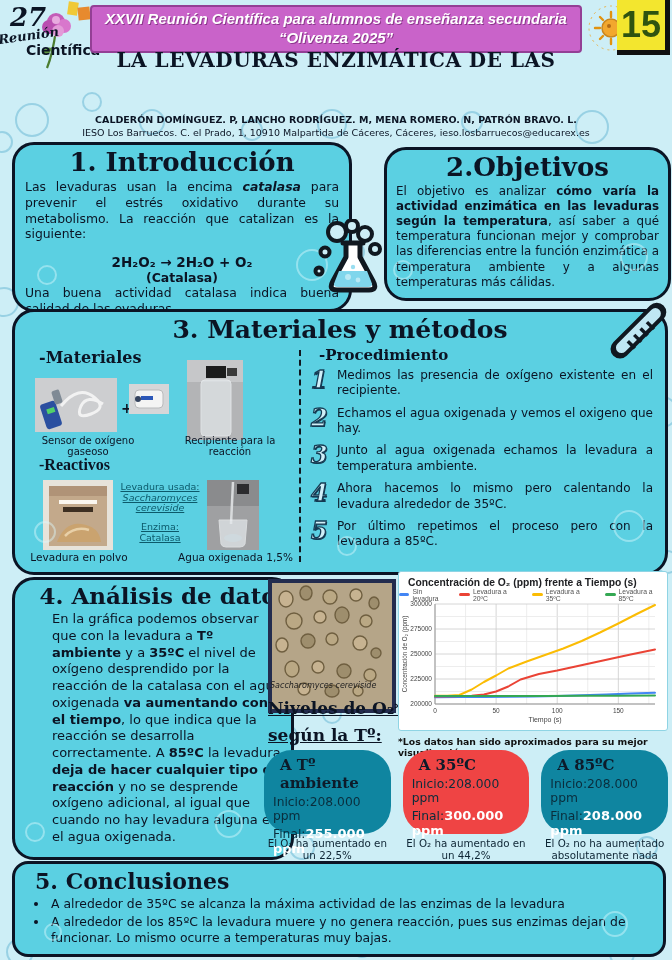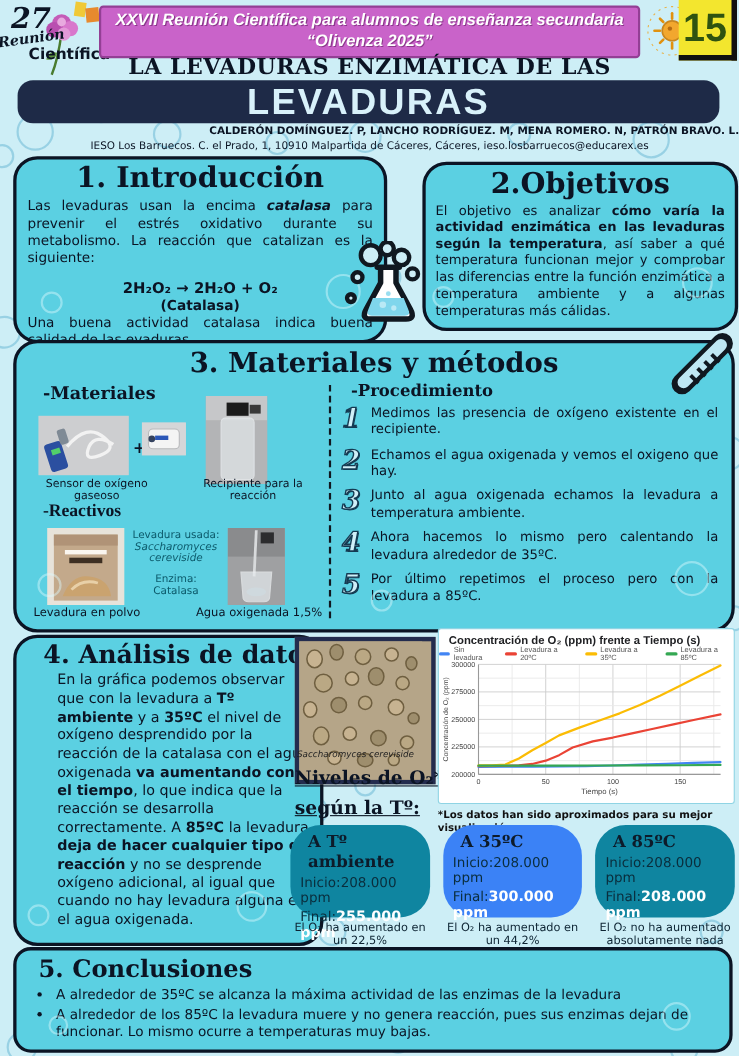--- a/index.html
+++ b/index.html
@@ -21,21 +21,21 @@
   .sun{position:absolute;left:583px;top:2px;width:56px;height:56px;}
   .numbox{position:absolute;left:617px;top:0;width:48px;height:50px;background:#f3e62e;
           border-right:5px solid #101010;border-bottom:5px solid #101010;
           display:flex;align-items:center;justify-content:center;}
   .numbox span{font:700 36px "Liberation Sans",sans-serif;color:#2f5310;}
   .title-top{position:absolute;left:0;top:48px;width:672px;text-align:center;
           font:700 20px "DejaVu Serif",serif;letter-spacing:.5px;}
   .title-banner{position:absolute;left:16px;top:73px;width:638px;height:39px;background:#1e2a47;
           border-radius:14px;display:flex;align-items:center;justify-content:center;}
   .title-banner span{font:700 33px "Liberation Sans",sans-serif;color:#d8f1fa;letter-spacing:2px;}
-  .authors{position:absolute;left:0;top:114px;width:672px;text-align:right;
+  .authors{position:absolute;left:0;top:114px;width:672px;text-align:center;
           font:700 9.5px "DejaVu Sans",sans-serif;}
   .affil{position:absolute;left:0;top:127px;width:672px;text-align:center;
           font:400 9.5px "DejaVu Sans",sans-serif;}
 
   
   .panel{position:absolute;background:#5bd0e2;border:3.5px solid #0b1424;border-radius:22px;}
   .panel h2{margin:2px 0 2px 0;text-align:center;font:700 26px "DejaVu Serif",serif;color:#0b1424;}
   #sec1{left:12px;top:142px;width:334px;height:164px;}
   #sec2{left:384px;top:147px;width:281px;height:148px;}
   #sec3{left:12px;top:309px;width:650px;height:260px;}
@@ -54,21 +54,21 @@
   #sec5 li{padding-left:2px;margin-bottom:1px;}
 
   .subhead{font:700 16px "DejaVu Serif",serif;color:#0b1424;}
   .divider{position:absolute;left:284px;top:38px;height:212px;border-left:2.5px dashed #101820;}
 
   
   .photo{position:absolute;overflow:hidden;}
   .photo-label{position:absolute;text-align:center;font:400 10px "DejaVu Sans",sans-serif;line-height:1.05;}
   .plus{position:absolute;font:700 14px "DejaVu Sans",sans-serif;}
   .midtext{position:absolute;text-align:center;font:400 9.5px "DejaVu Sans",sans-serif;
-           color:#0c5a6b;line-height:1.12;}
+           color:#0c5a6b;line-height:1.12;text-decoration:underline;}
   .midtext .it{font-style:italic;}
   .gap{height:8px;}
 
   
   #steps{position:absolute;left:296px;top:56px;width:348px;}
   .step{display:flex;margin-bottom:7px;}
   .step-num{flex:0 0 26px;font:italic 700 24px "DejaVu Serif",serif;color:#cfeff8;
             -webkit-text-stroke:1.3px #143a52;text-shadow:1px 1px 0 #143a52;line-height:1;}
   .step-text{font-size:12px;line-height:1.28;text-align:justify;padding-right:6px;}
   .proc-head{position:absolute;left:304px;top:34px;font:700 15px "DejaVu Serif",serif;}
@@ -169,23 +169,20 @@
         <line x1="36" y1="18" x2="39" y2="15"></line>
     </g>
     <circle cx="26" cy="24" r="2" fill="#b36a12"></circle>
   </svg>
 
   <div class="numbox">
     <span>15</span>
   </div>
 
   <div class="title-top">LA LEVADURAS ENZIMÁTICA DE LAS</div>
-  <div class="title-banner">
-    <span>LEVADURAS</span>
-  </div>
   <div class="authors">CALDERÓN DOMÍNGUEZ. P, LANCHO RODRÍGUEZ. M, MENA ROMERO. N, PATRÓN BRAVO. L.</div>
   <div class="affil">IESO Los Barruecos.  C. el Prado, 1, 10910 Malpartida de Cáceres, Cáceres, ieso.losbarruecos@educarex.es</div>
 
   <div class="panel" id="sec1">
     <h2>1. Introducción</h2>
     <p class="ptxt" id="intro-text"><span>Las levaduras usan la encima </span><b style="font-style: italic;">catalasa</b><span> para prevenir el estrés oxidativo durante su metabolismo. La reacción que catalizan es la siguiente:</span></p>
     <div class="formula">2H₂O₂ → 2H₂O + O₂</div>
     <div class="formula-label">(Catalasa)</div>
     <p class="ptxt">Una buena actividad catalasa indica buena calidad de las evaduras</p>
   <div class="bubble-light" style="left: 281px; top: 104px; width: 28px; height: 28px;"></div>
@@ -431,21 +428,21 @@
   <div id="cards-row">
       <div class="card-col">
         <div class="card" style="background: rgb(15, 133, 160);">
           <div class="card-title">A Tº ambiente</div>
           <div class="card-line">Inicio:208.000 ppm</div>
           <div class="card-line"><span>Final:</span><span class="final-val">255.000 ppm</span></div>
         </div>
         <div class="card-caption">El O₂ ha aumentado en un 22,5%</div>
       </div>
       <div class="card-col">
-        <div class="card" style="background: #3b82f6;">
+        <div class="card" style="background: #ef4444;">
           <div class="card-title">A 35ºC</div>
           <div class="card-line">Inicio:208.000 ppm</div>
           <div class="card-line"><span>Final:</span><span class="final-val">300.000 ppm</span></div>
         </div>
         <div class="card-caption">El O₂ ha aumentado en un 44,2%</div>
       </div>
       <div class="card-col">
         <div class="card" style="background: rgb(15, 133, 160);">
           <div class="card-title">A 85ºC</div>
           <div class="card-line">Inicio:208.000 ppm</div>

